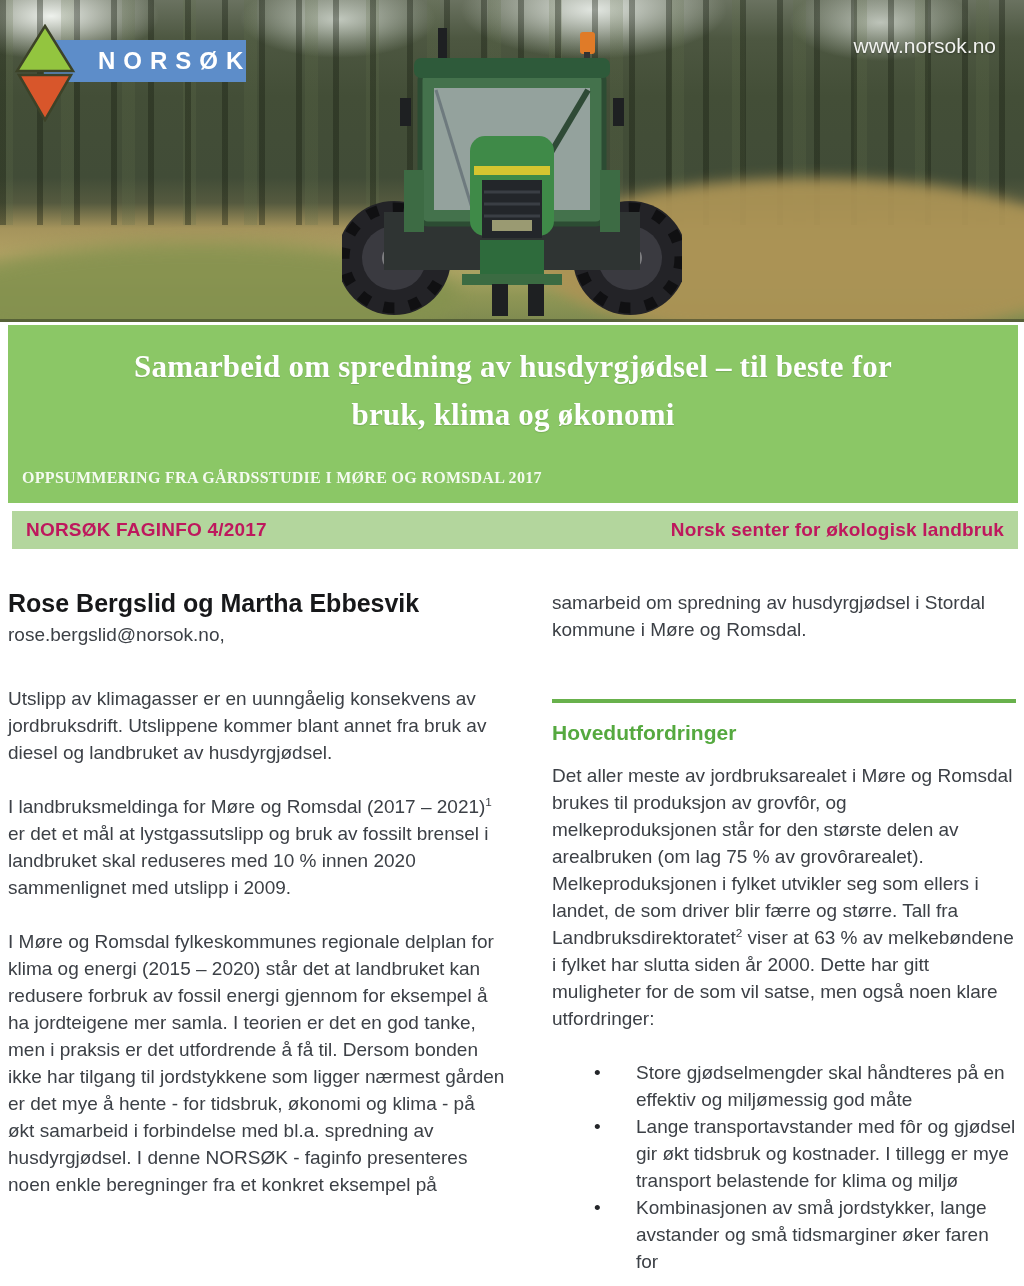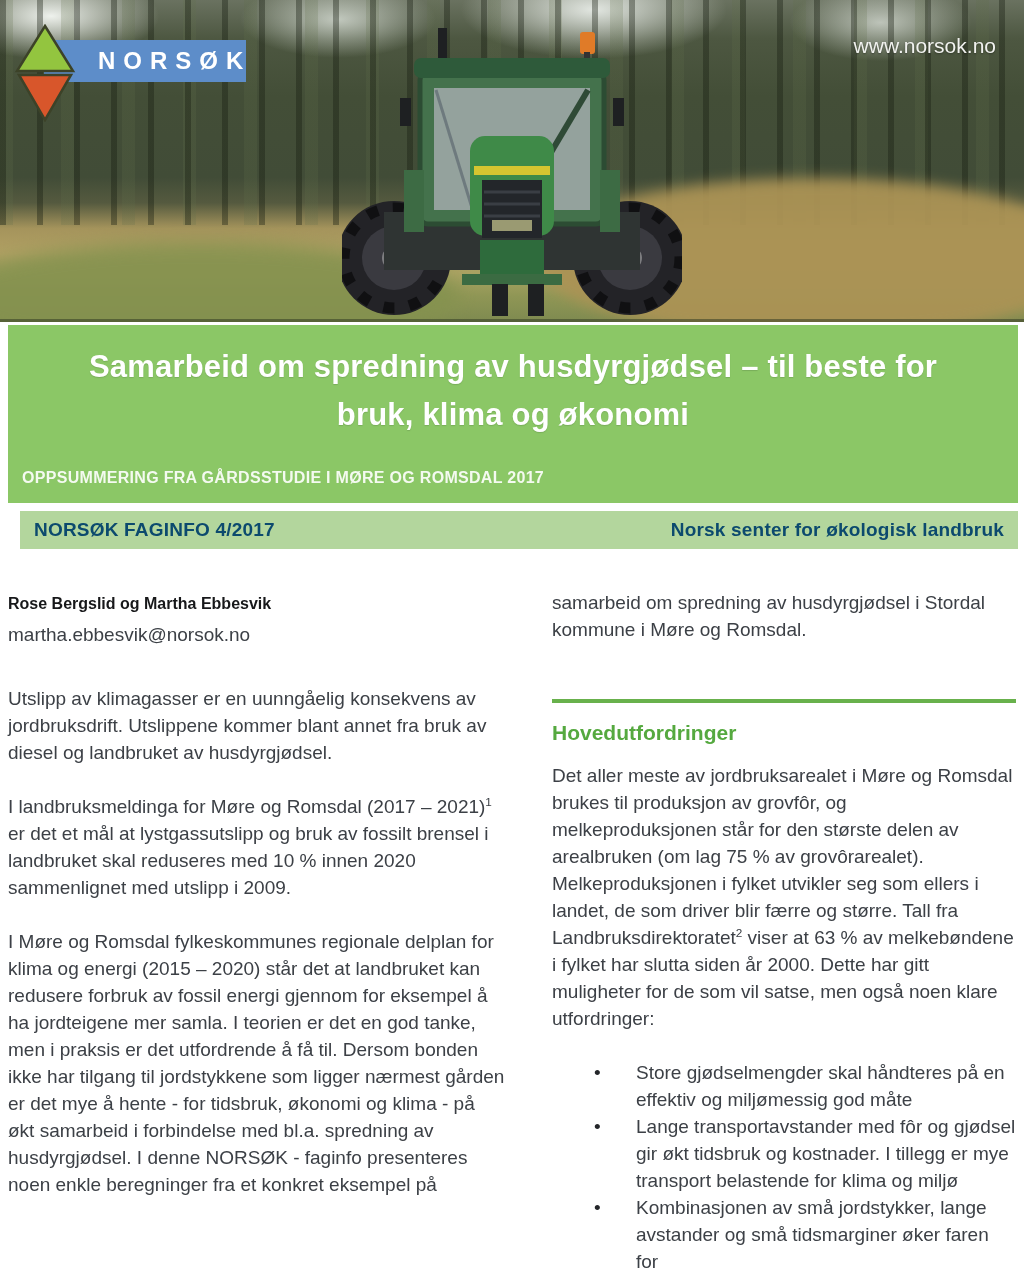--- a/index.html
+++ b/index.html
@@ -40,39 +40,39 @@
   .logo { position:absolute; top:24px; left:14px; width:250px; height:84px; }
   .logo-rect {
     position:absolute; left:30px; top:16px; width:202px; height:42px; background:#5d8dc9;
     display:flex; align-items:center; padding-left:54px; box-sizing:border-box;
     color:#fff; font-weight:bold; font-size:24px; letter-spacing:8px;
   }
   .logo-diamond { position:absolute; left:0; top:0; }
   .site-url { position:absolute; top:34px; right:28px; color:#f1f2ef; font-size:21px; text-shadow:0 1px 2px rgba(0,0,0,.35); }
 
   
-  .title-band { margin:3px 6px 0 8px; background:#8bc766; color:#ffffff; padding:18px 14px 16px; }
+  .title-band { margin:3px 6px 0 8px; background:#8bc766; color:#ffffff; padding:18px 14px 16px;font-family:Liberation Serif, serif; }
   .title-band h1 {
     margin:0; text-align:center; font-size:31px; line-height:1.55; font-weight:bold; letter-spacing:.2px;
     text-shadow:0 1px 1px rgba(90,130,70,.35);
   }
   .subtitle { margin-top:30px; font-size:16px; font-weight:600; color:#f4faf0; letter-spacing:.3px; }
   .issue-band {
-    margin:8px 6px 0 20px; background:#b3d69d; color:#0c4a6e; height:38px;
+    margin:8px 6px 0 12px; background:#b3d69d; color:#be185d; height:38px;
     display:flex; align-items:center; justify-content:space-between;
     padding:0 14px; font-size:19px; font-weight:600; letter-spacing:.2px;
   }
 
   
   .content {
     display:grid; grid-template-columns:497px 1fr; column-gap:47px;
     padding:40px 8px 0 8px; font-size:19px; line-height:27px; color:#3c4046;
   }
   .content p { margin:0 0 27px; }
-  .author-names { font-weight:bold; color:#17181a; font-size:16px; line-height:29px; }
+  .author-names { font-weight:bold; color:#17181a; font-size:25px; line-height:29px; }
   .author-email { line-height:33px; }
   .author-block { margin-bottom:34px; }
   .intro { margin-bottom:56px !important; }
   .rule { height:4px; background:#68b14c; margin-bottom:16px; }
   h2.section { color:#55a93f; font-size:21px; font-weight:bold; margin:0 0 16px; }
   ul.challenges { list-style:none; margin:22px 0 0; padding:0; }
   ul.challenges li { position:relative; padding-left:84px; margin:0; }
   ul.challenges li::before { content:"•"; position:absolute; left:42px; top:0; color:#24262a; }
   sup { font-size:.62em; vertical-align:super; line-height:0; }
 </style>
@@ -149,21 +149,21 @@
   <div class="issue-band">
     <span>NORSØK FAGINFO 4/2017</span>
     <span>Norsk senter for økologisk landbruk</span>
   </div>
 
   <div class="content">
 
     <div class="col-left">
       <div class="author-block">
         <div class="author-names">Rose Bergslid og Martha Ebbesvik</div>
-        <div class="author-email">martha.ebbesvik@norsok.no</div>
+        <div class="author-email">rose.bergslid@norsok.no,</div>
       </div>
       <p>Utslipp av klimagasser er en uunngåelig konsekvens av jordbruksdrift. Utslippene kommer blant annet fra bruk av diesel og landbruket av husdyrgjødsel.</p>
       <p><span>I landbruksmeldinga for Møre og Romsdal (2017 – 2021)</span><sup>1</sup><span> er det et mål at lystgassutslipp og bruk av fossilt brensel i landbruket skal reduseres med 10 % innen 2020 sammenlignet med utslipp i 2009.</span></p>
       <p>I Møre og Romsdal fylkeskommunes regionale delplan for klima og energi (2015 – 2020) står det at landbruket kan redusere forbruk av fossil energi gjennom for eksempel å ha jordteigene mer samla. I teorien er det en god tanke, men i praksis er det utfordrende å få til. Dersom bonden ikke har tilgang til jordstykkene som ligger nærmest gården er det mye å hente - for tidsbruk, økonomi og klima - på økt samarbeid i forbindelse med bl.a. spredning av husdyrgjødsel. I denne NORSØK - faginfo presenteres noen enkle beregninger fra et konkret eksempel på</p>
     </div>
 
     <div class="col-right">
       <p class="intro">samarbeid om spredning av husdyrgjødsel i Stordal kommune i Møre og Romsdal.</p>
       <div class="rule"></div>
       <h2 class="section">Hovedutfordringer</h2>

